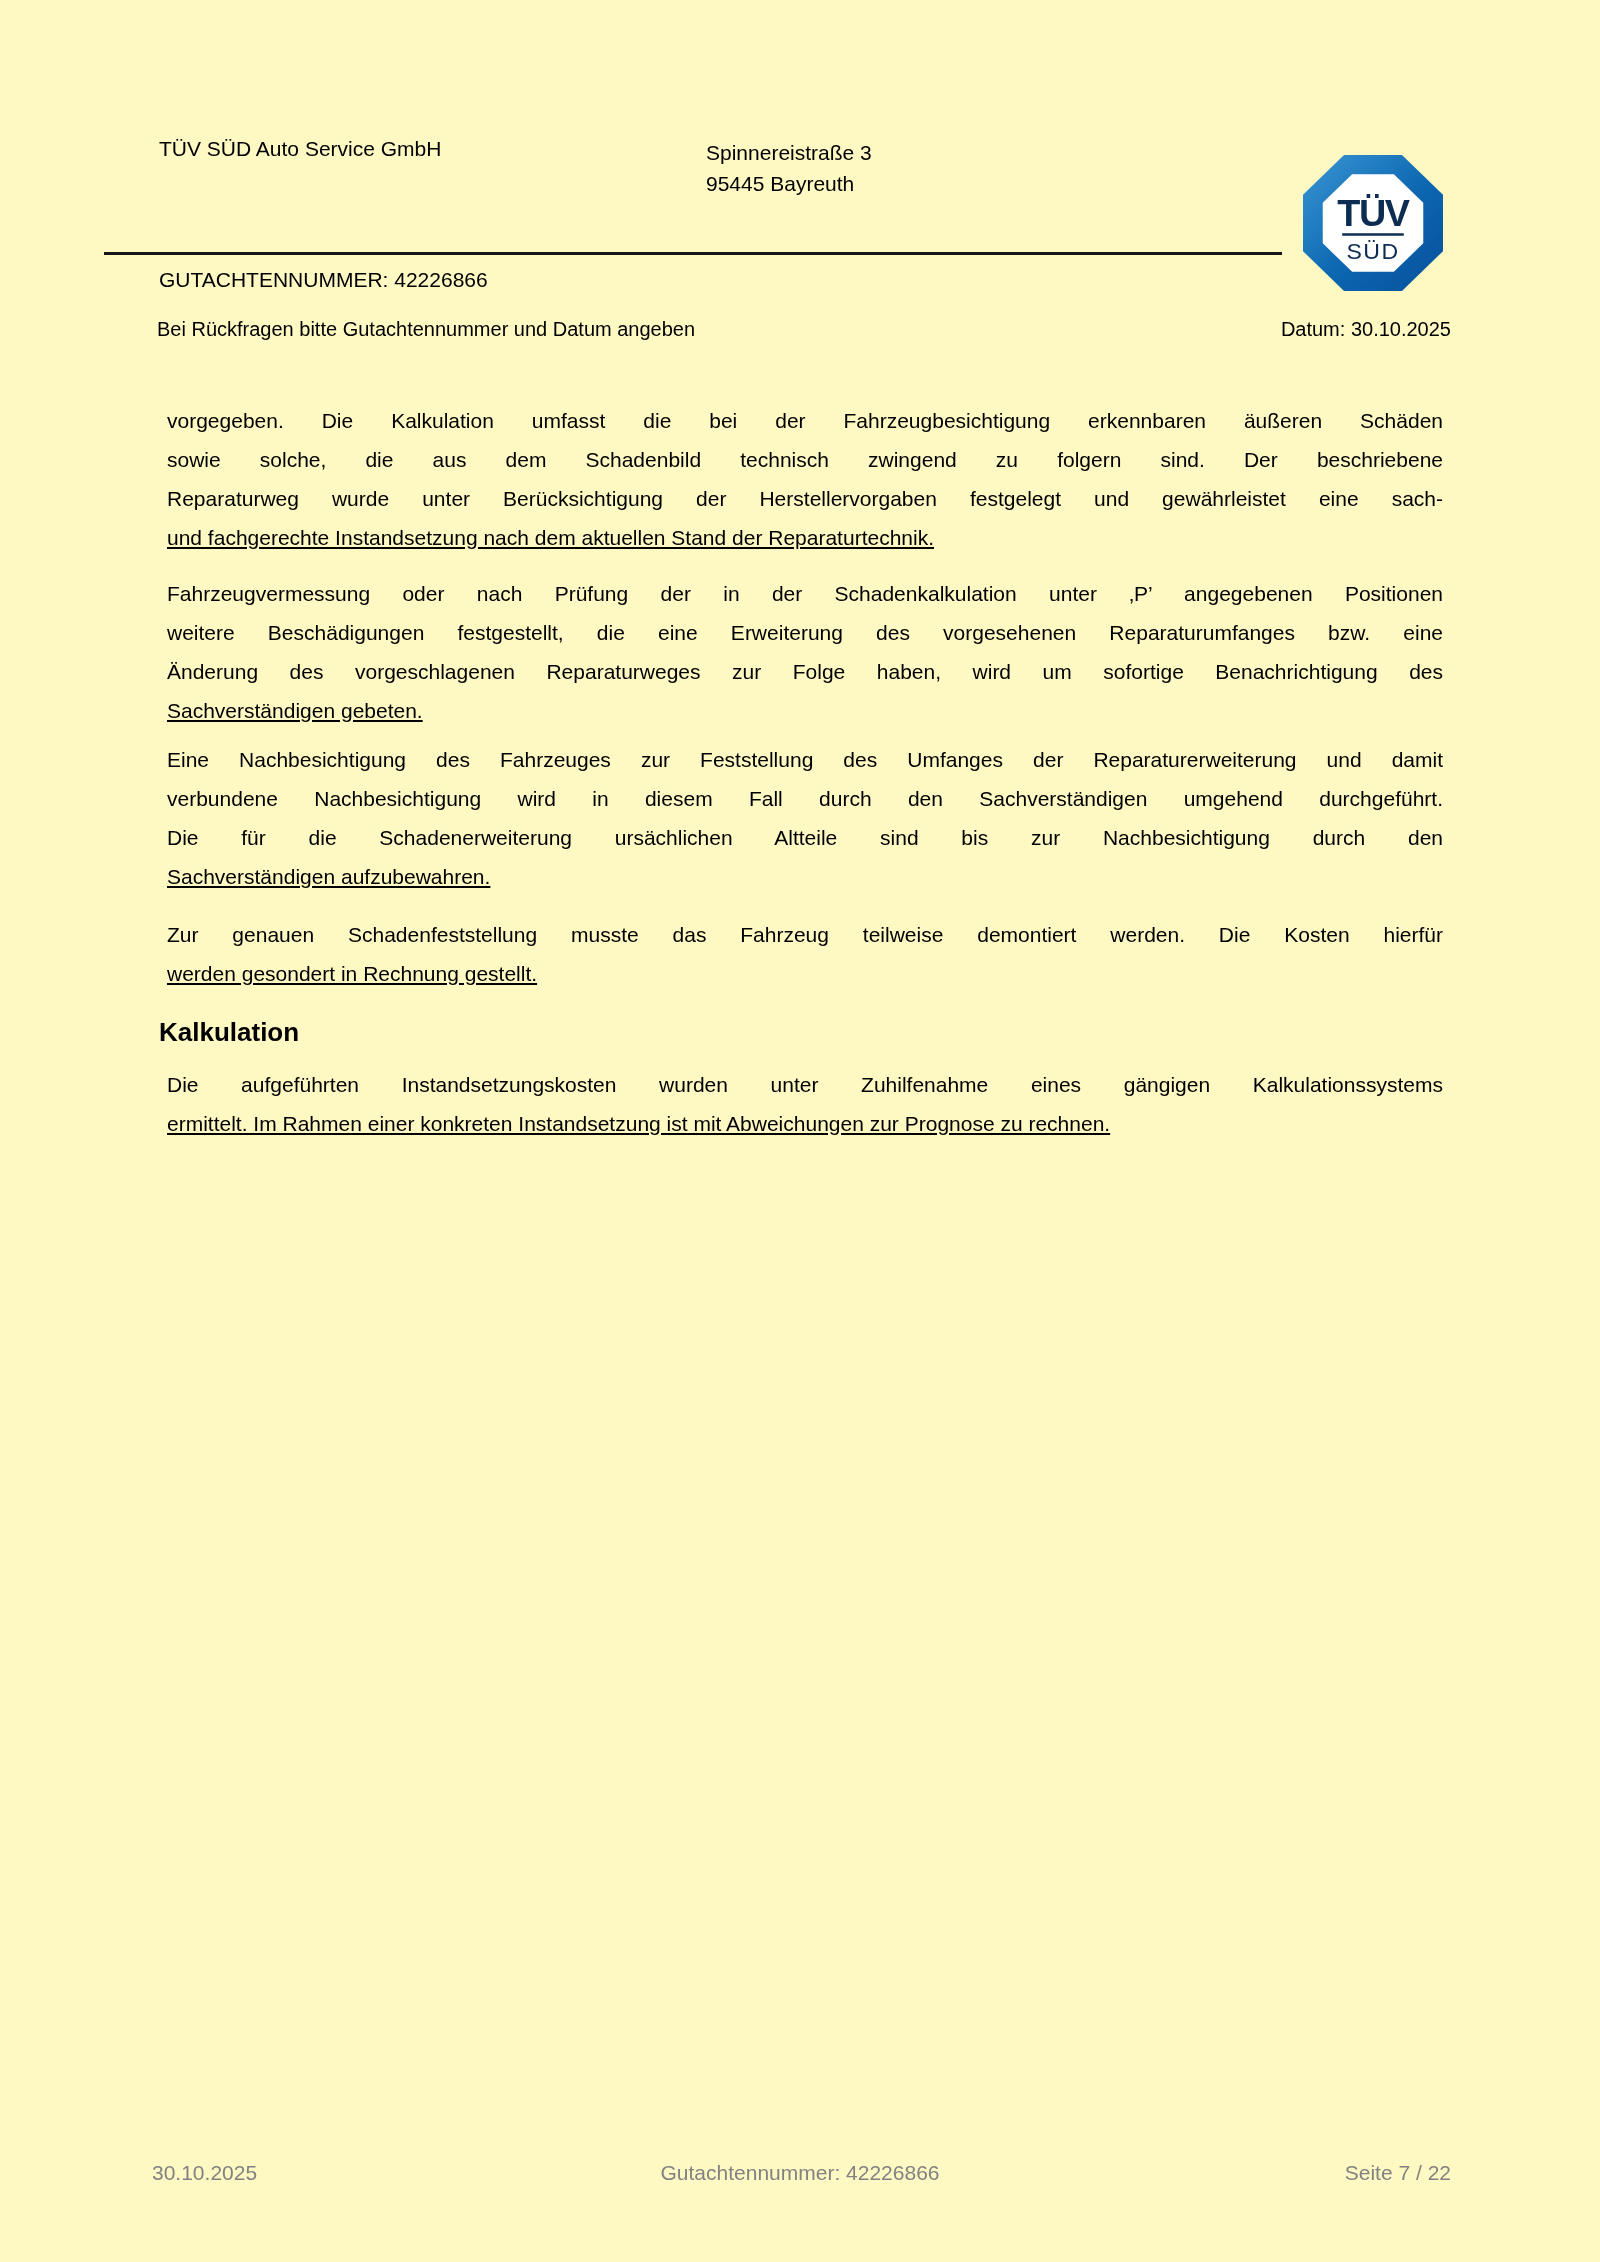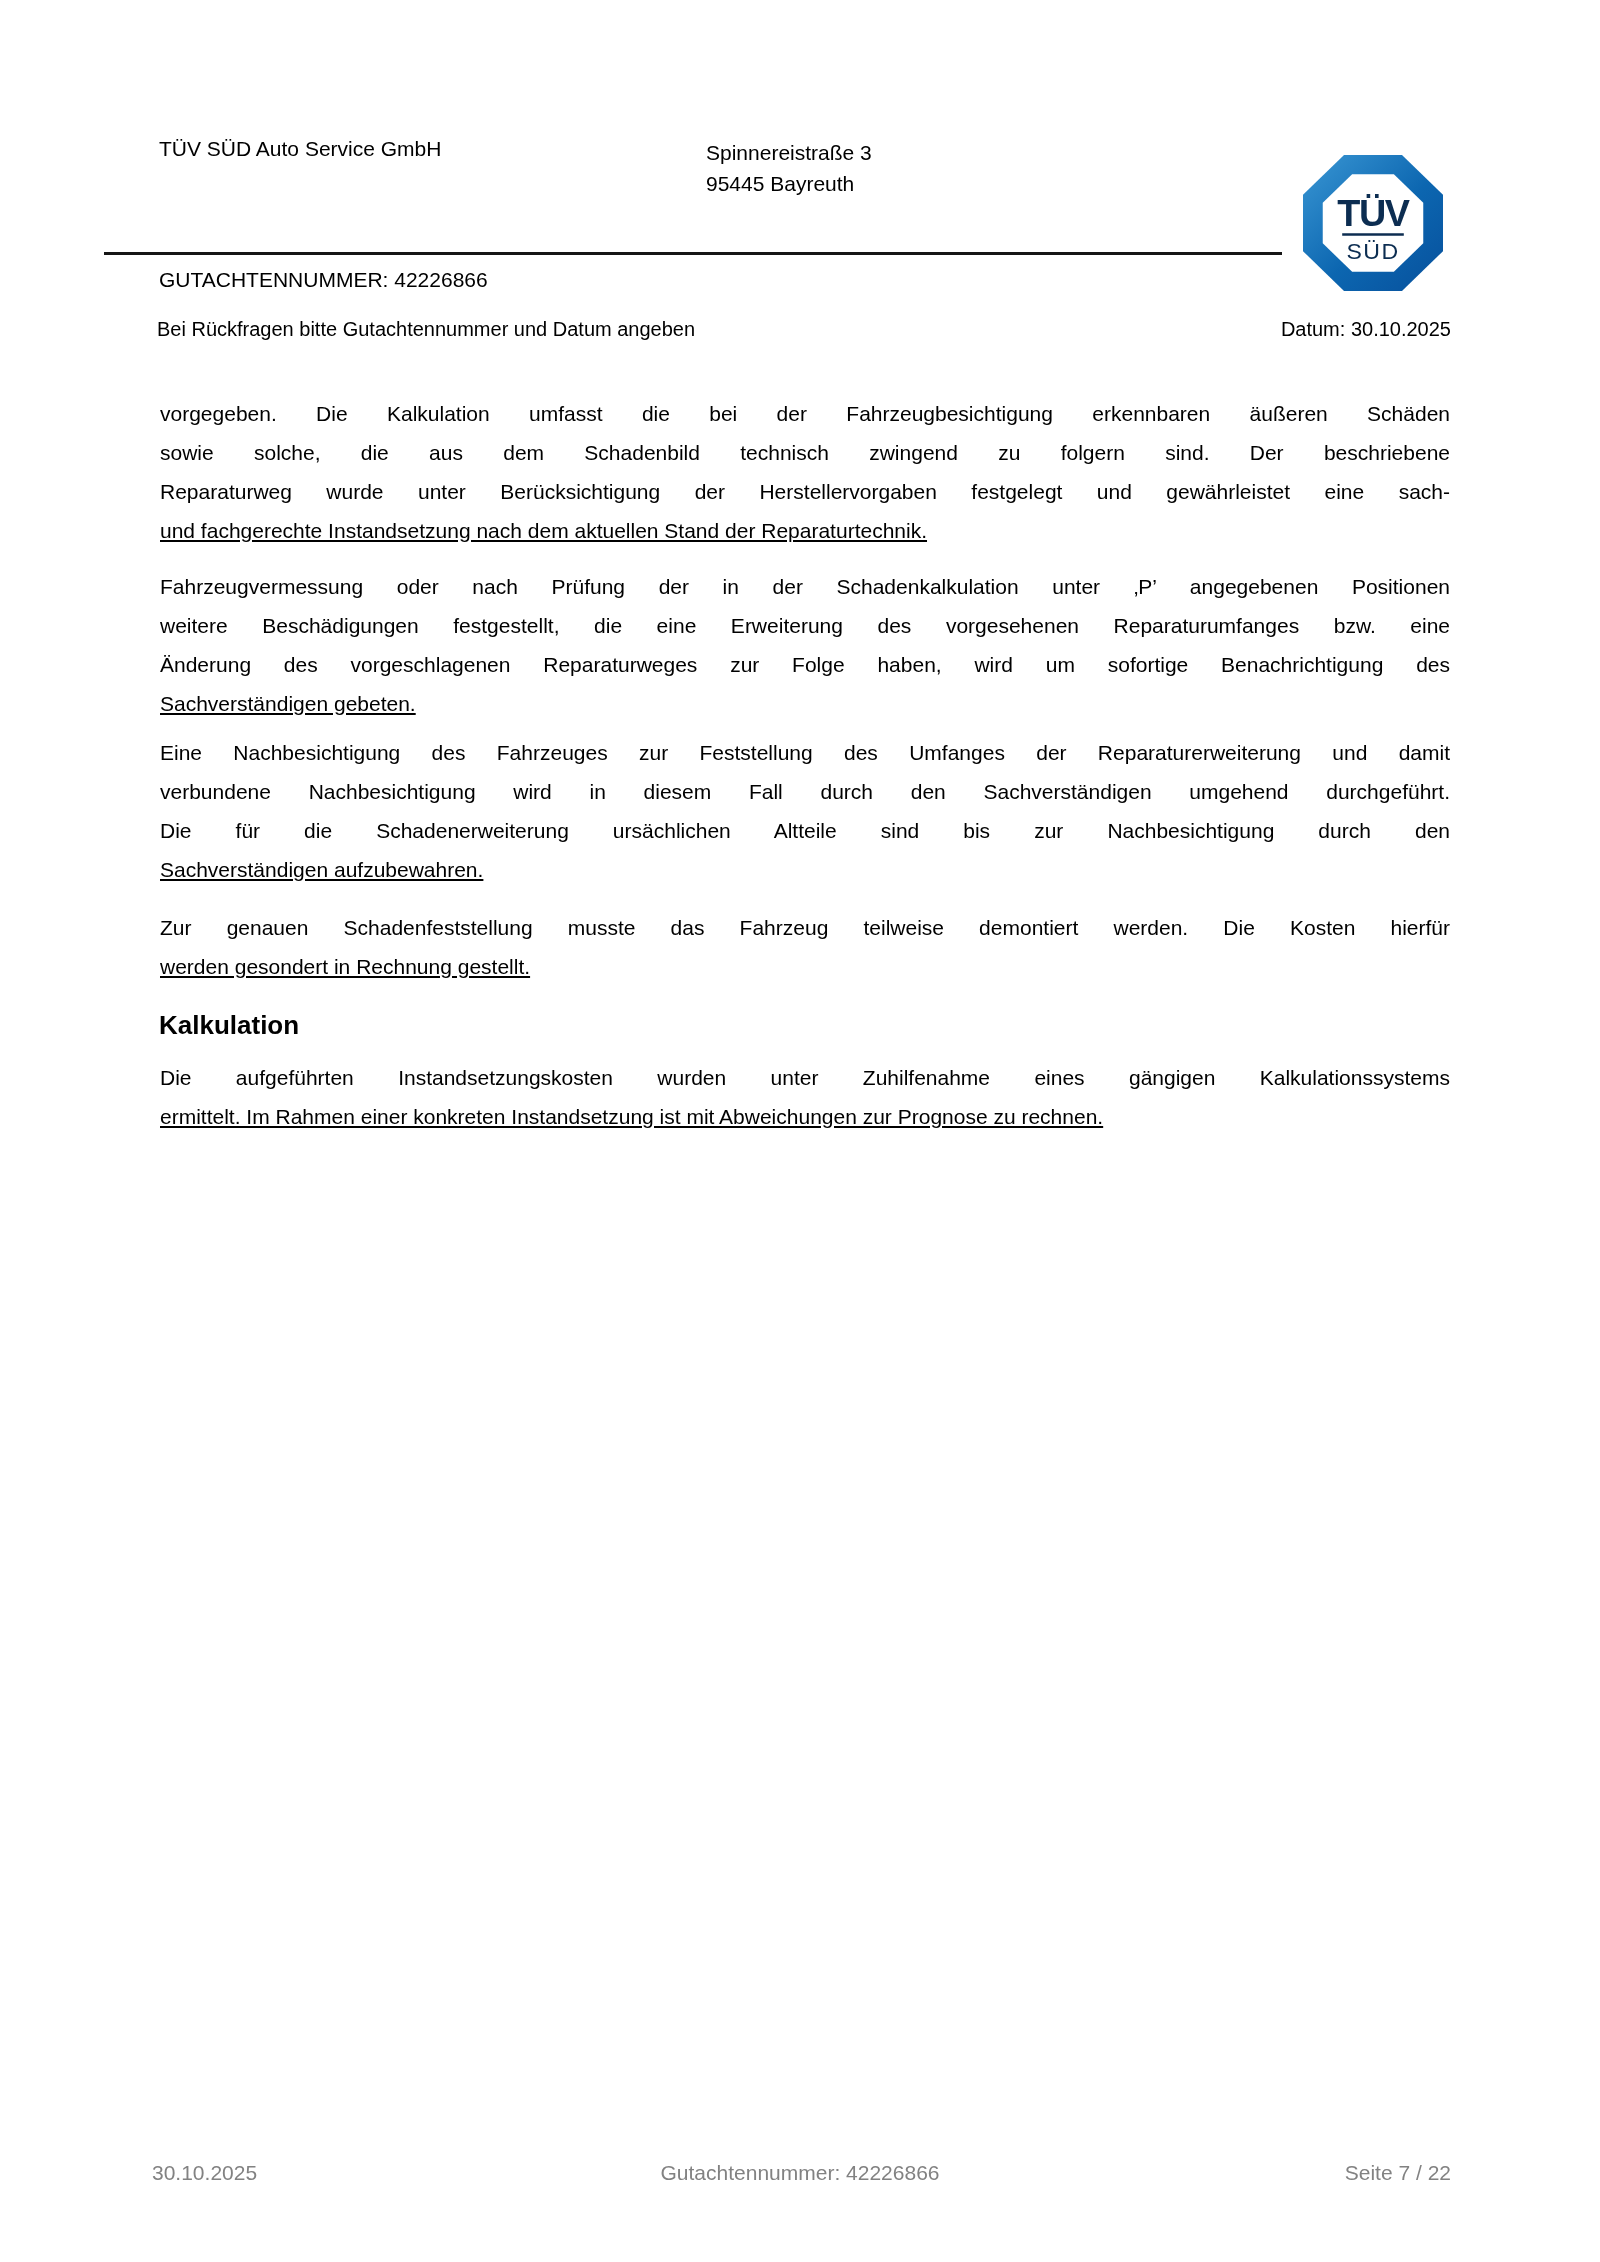--- a/index.html
+++ b/index.html
@@ -1,36 +1,36 @@
 <!DOCTYPE html>
 <html lang="de"><head>
 <meta charset="utf-8">
 <style>
   html,body{margin:0;padding:0;background:#e8e8e8;}
   .page{
     position:relative;
     width:1600px;height:2262px;
-    background:#ffffff;
+    background:#fef9c3;
     font-family:"Liberation Sans", sans-serif;
     color:#000;
     margin:0 auto;
     overflow:hidden;
   }
   
   .company{position:absolute;left:159px;top:137px;font-size:21px;line-height:24px;}
   .address{position:absolute;left:706px;top:137px;font-size:21px;line-height:31px;}
   .logo{position:absolute;left:1303px;top:122px;width:124px;height:136px;margin-top:33px;}
   .rule{position:absolute;left:104px;top:252px;width:1178px;height:3px;background:#161616;}
   .report-number{position:absolute;left:159px;top:268px;font-size:21px;}
   .note-row{position:absolute;left:157px;top:318px;width:1294px;display:flex;justify-content:space-between;align-items:center;}
   .note{font-size:20px;}
   .date{font-size:20px;}
   
   .body-text{position:absolute;left:159px;top:393px;width:1292px;font-size:21px;line-height:39px;}
-  .para{margin:1px;}
+  .para{margin:8px;}
   .line{text-align:justify;text-align-last:justify;}
   .line.last{text-align-last:left;text-decoration:underline;}
   .b2{margin-top:17px;}
   .b3{margin-top:10px;}
   .b4{margin-top:19px;}
   .b5{margin-top:18px;}
   .b6{margin-top:12px;}
   .heading{font-size:26px;font-weight:bold;line-height:42px;}
   
   .footer-date{position:absolute;left:152px;top:2161px;font-size:21px;color:#828282;}

